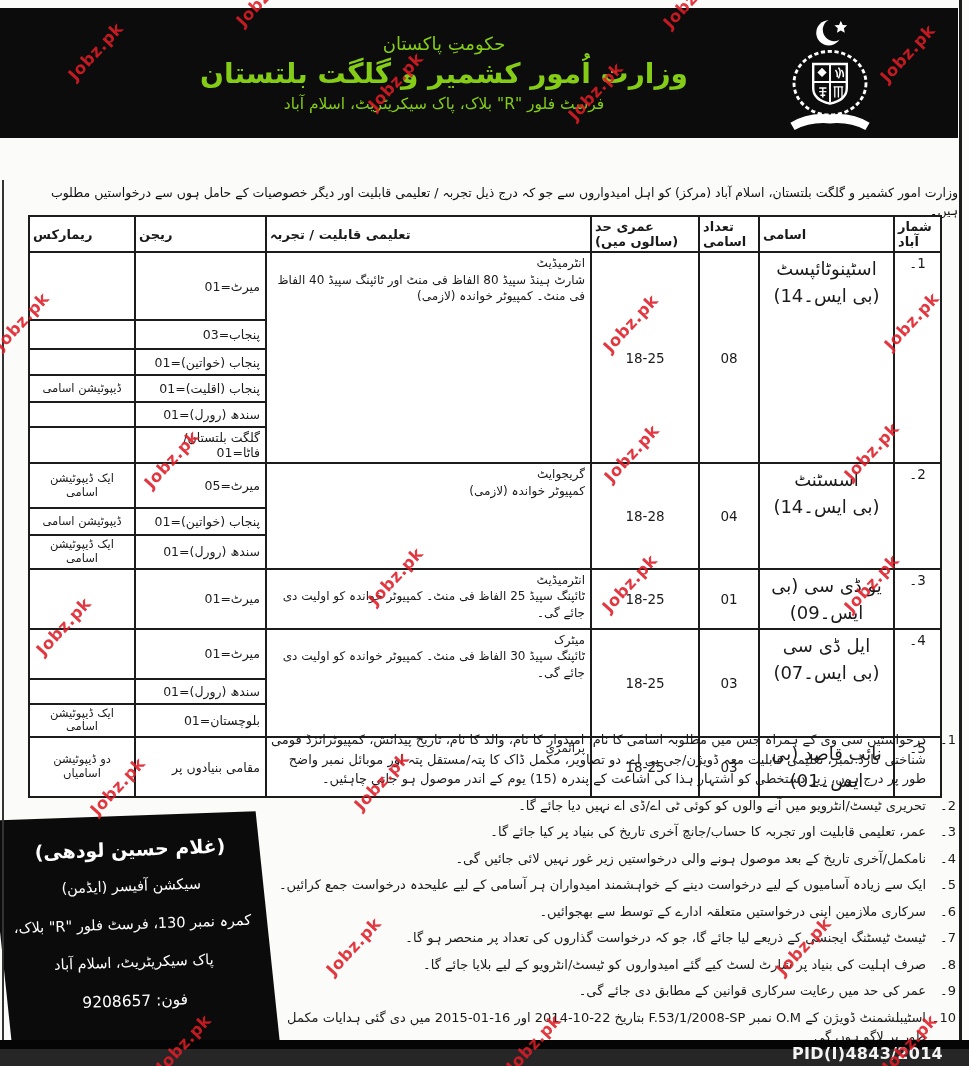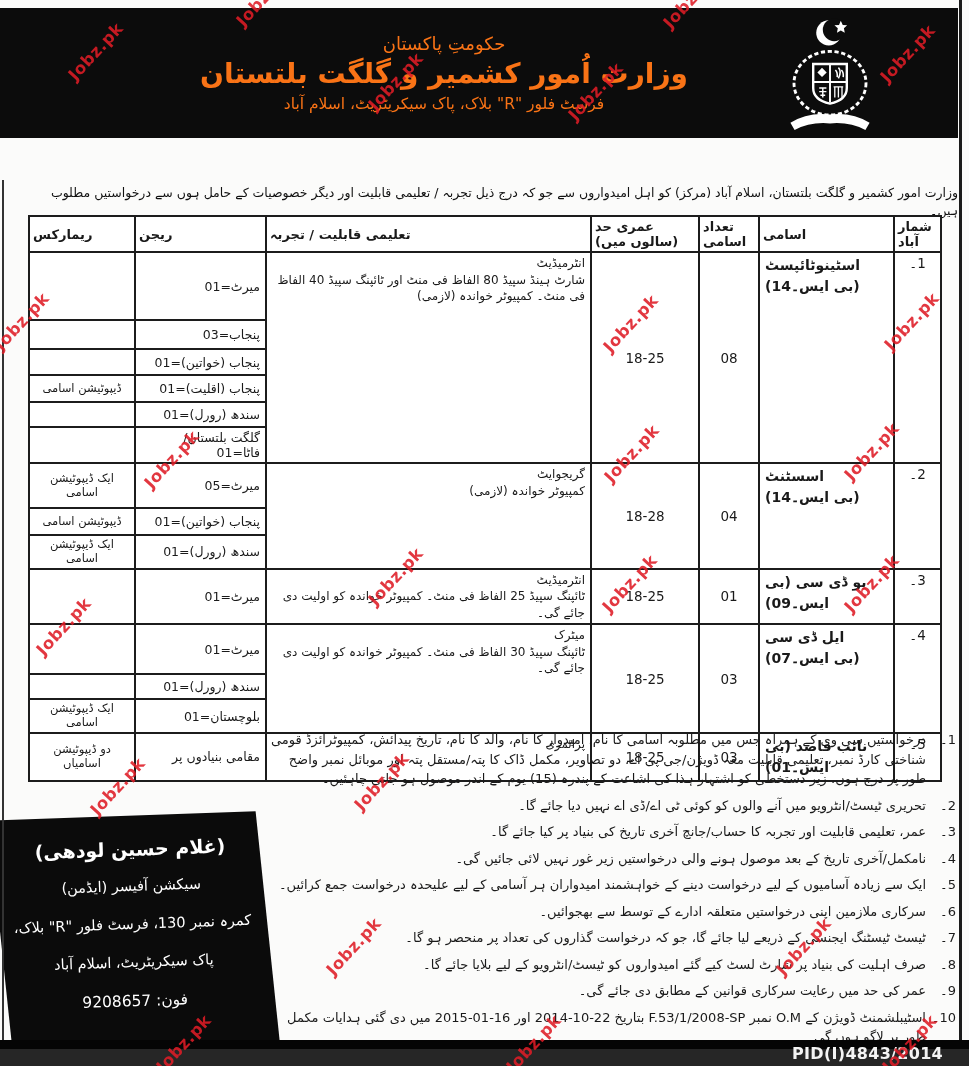--- a/index.html
+++ b/index.html
@@ -6,21 +6,21 @@
   .page{
     position:relative;width:969px;height:1066px;margin:0 auto;
     background:#fbfbfa;overflow:hidden;
     font-family:"DejaVu Sans",sans-serif;color:#1a1a1a;
   }
   
   .masthead{position:absolute;left:0;top:8px;width:958px;height:130px;background:#0c0c0c;}
   .masthead-text{
     position:absolute;left:120px;right:190px;top:0;height:100%;
     display:flex;flex-direction:column;align-items:center;justify-content:center;
-    color:#f97316;direction:rtl;text-align:center;
+    color:#84cc16;direction:rtl;text-align:center;
   }
   .govt-line{font-size:18px;letter-spacing:.5px;}
   .ministry-line{font-size:28px;font-weight:bold;line-height:1.25;margin-top:2px;}
   .addr-line{font-size:15.5px;margin-top:4px;}
   .emblem{position:absolute;right:68px;top:7px;width:120px;height:122px;}
   
   .banner{
     position:absolute;left:0;top:147px;width:963px;height:30px;background:#696969;
     color:#fff;display:flex;align-items:center;justify-content:center;
     font-size:21px;font-weight:bold;direction:rtl;
@@ -33,21 +33,21 @@
   
   table.jobtable{
     position:absolute;left:28px;top:215px;width:912px;border-collapse:collapse;
     direction:rtl;table-layout:fixed;background:#fff;
   }
   table.jobtable td,table.jobtable th{
     border:2px solid #1c1c1c;padding:2px 5px;overflow:hidden;
   }
   table.jobtable th{height:28px;font-size:13px;font-weight:bold;text-align:left;padding:2px 3px;}
   td.cell-serial{vertical-align:top;text-align:center;font-size:13.5px;padding-top:5px;}
-  td.cell-post{vertical-align:top;text-align:left;font-size:14px;font-weight:bold;white-space:pre-line;line-height:1.5;padding-top:5px;padding-left:2px;}
+  td.cell-post{vertical-align:top;text-align:center;font-size:18px;font-weight:normal;white-space:pre-line;line-height:1.5;padding-top:5px;padding-left:2px;}
   td.cell-count,td.cell-age{text-align:center;font-size:13.5px;direction:ltr;}
   td.cell-qual{vertical-align:top;text-align:right;font-size:12px;line-height:1.38;white-space:pre-line;padding-top:4px;}
   td.cell-region{text-align:right;font-size:12.5px;padding-left:3px;}
   td.cell-remark{text-align:center;font-size:11.5px;line-height:1.2;}
   
   .conds{position:absolute;left:268px;right:13px;top:730px;direction:rtl;}
   .cond{display:flex;font-size:13px;line-height:1.5;margin-bottom:7px;}
   .cond .num{min-width:30px;flex:0 0 auto;text-align:right;}
   .cond .txt{flex:1;text-align:right;}
   

